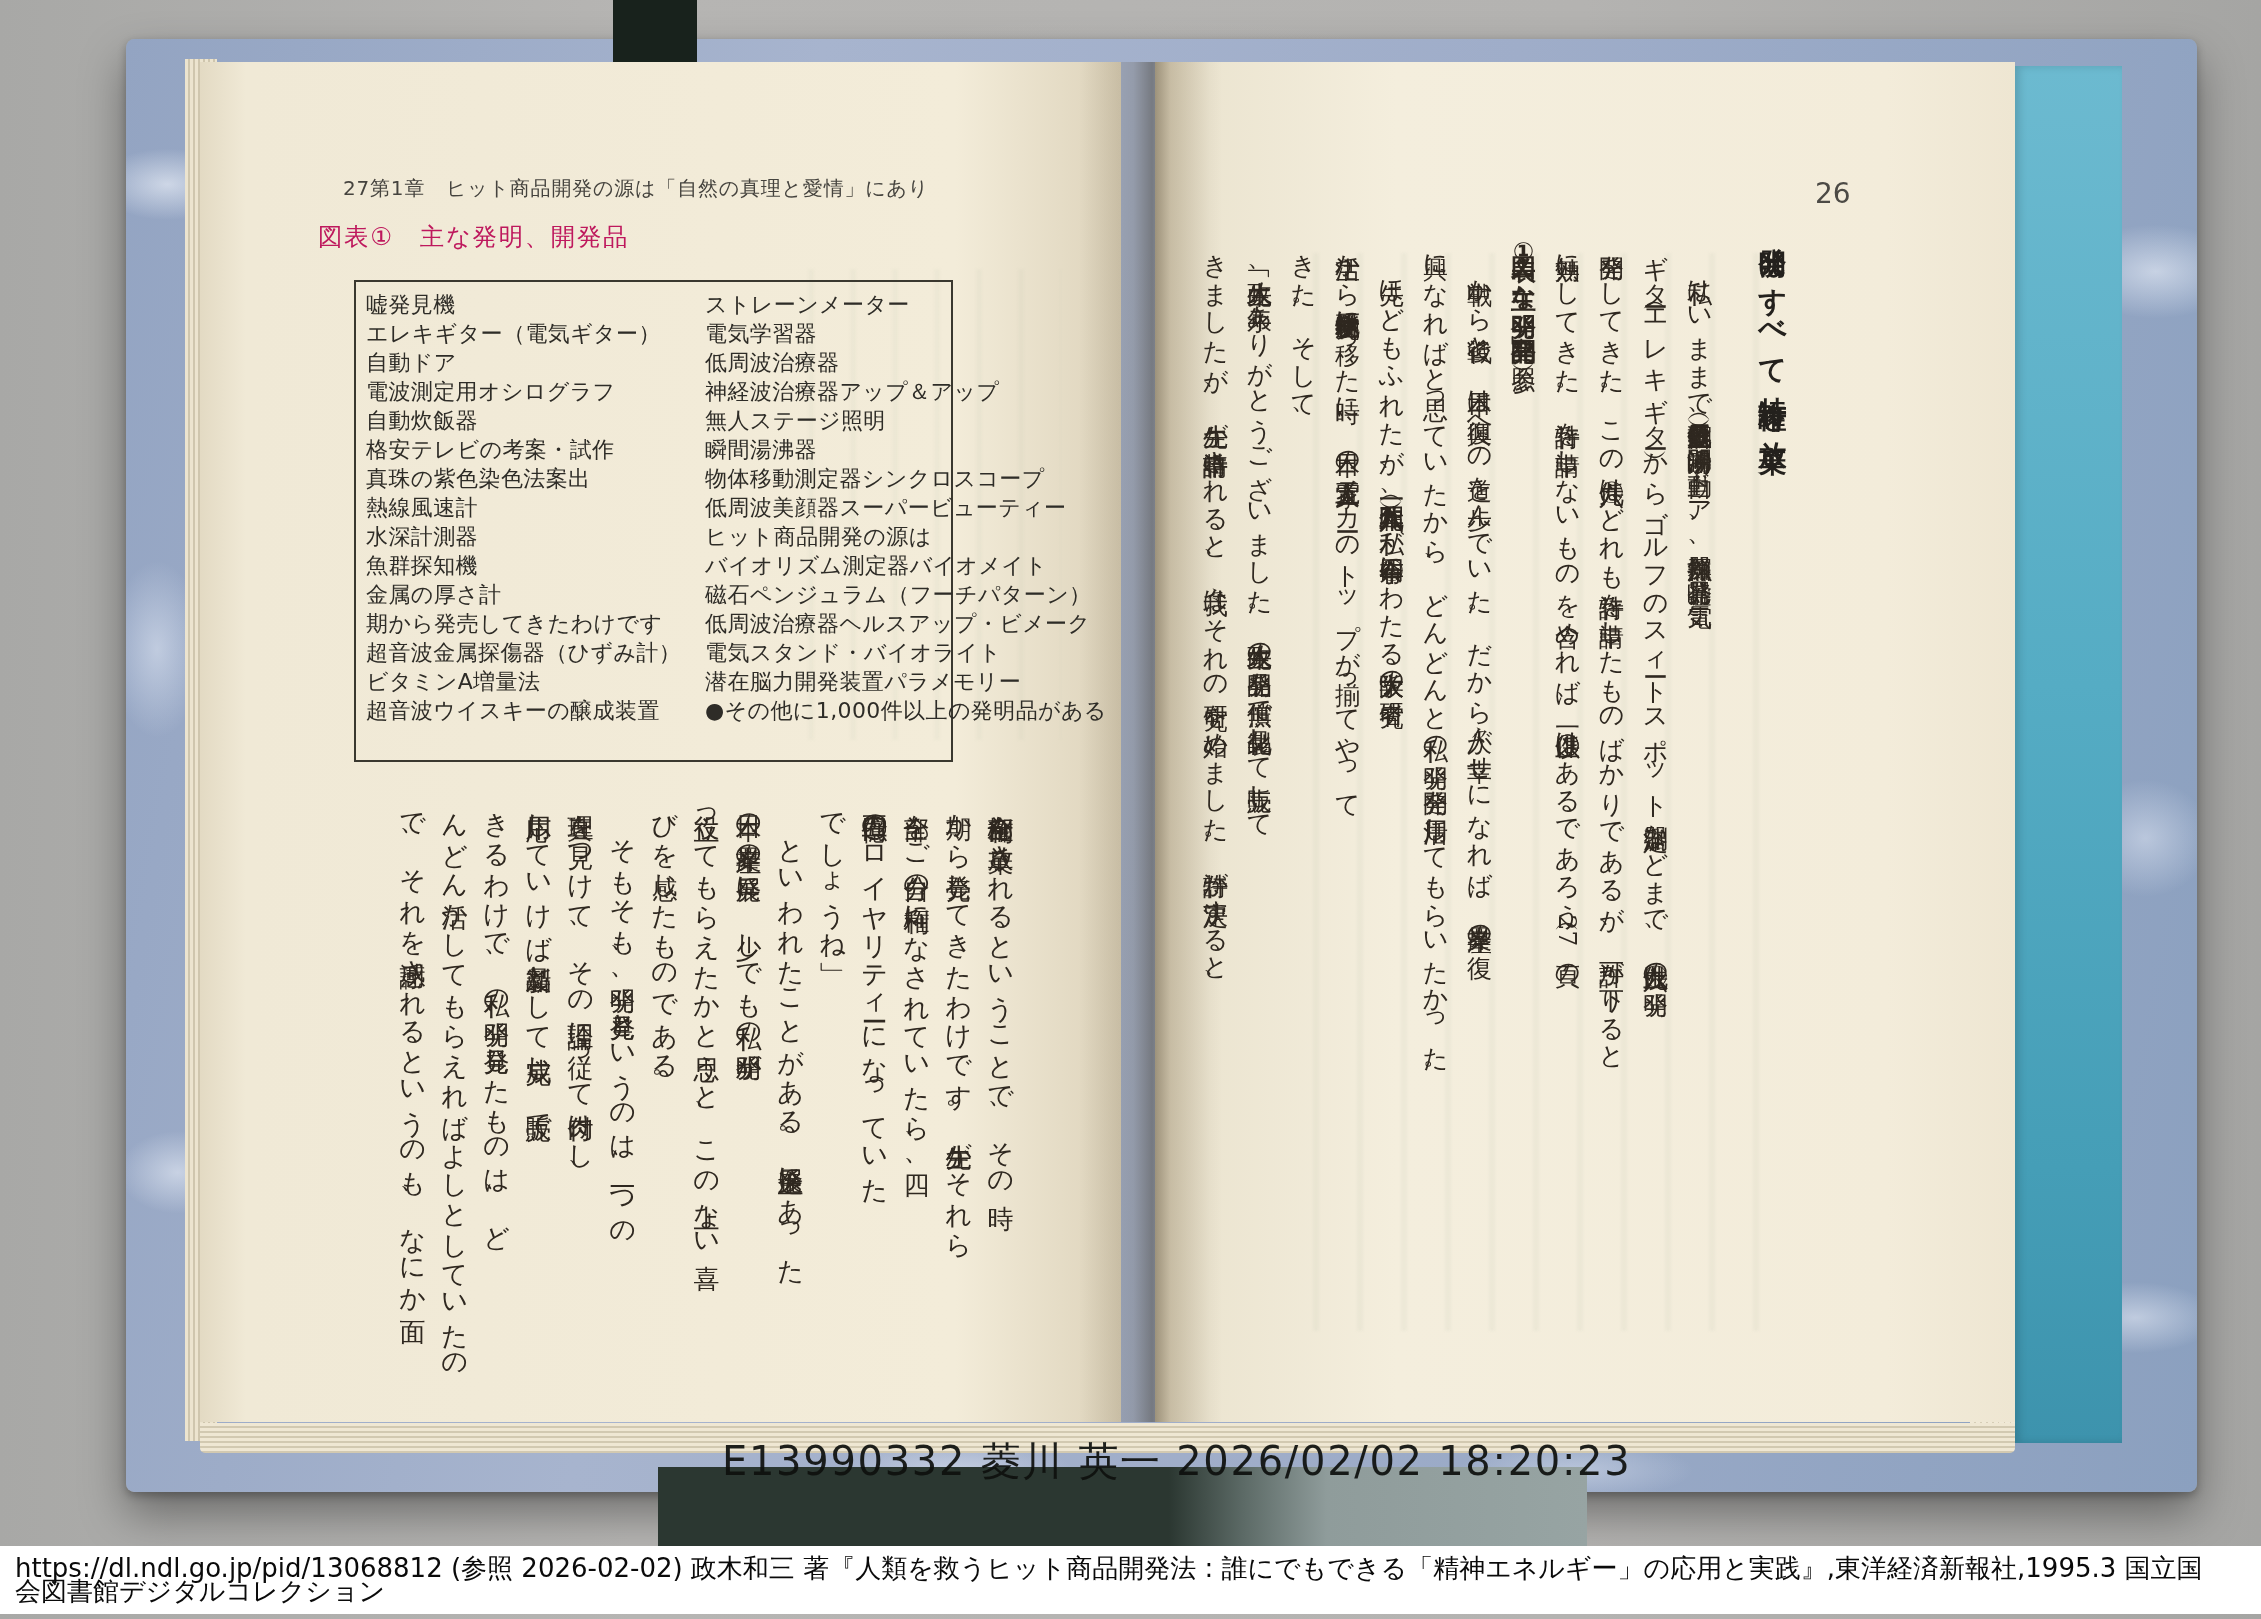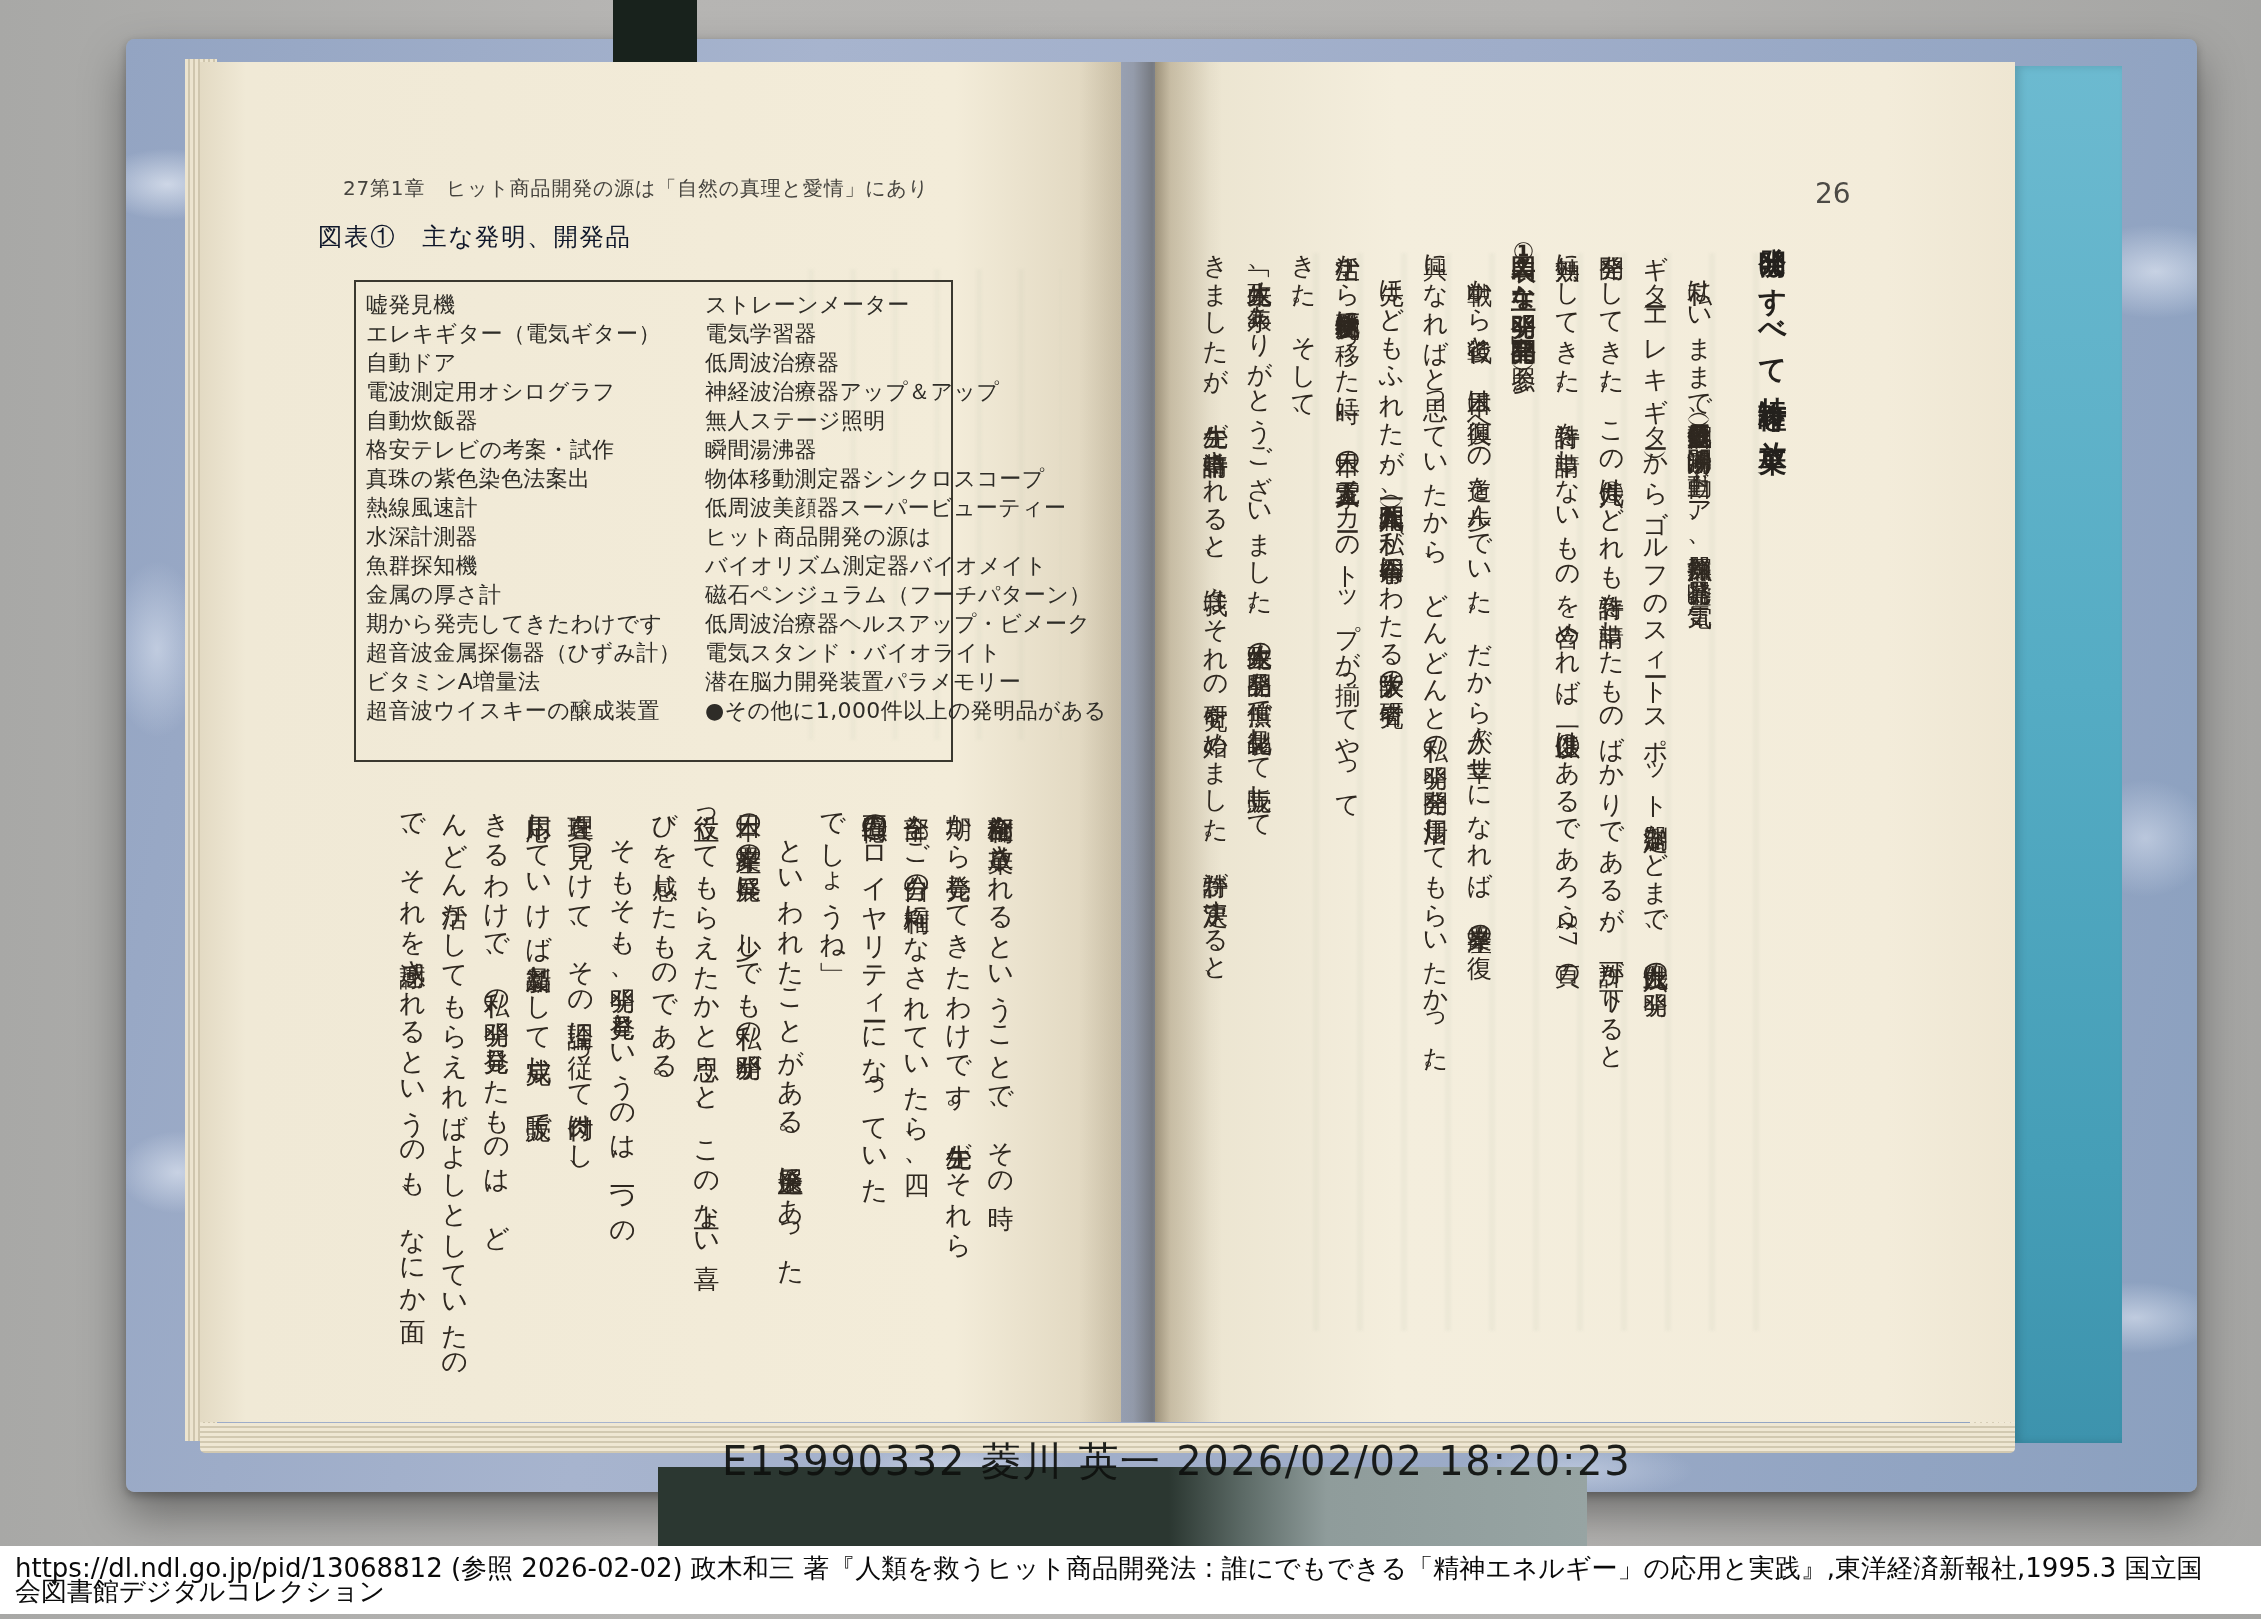--- a/index.html
+++ b/index.html
@@ -60,21 +60,21 @@
   #ghost-left{left:808px;top:269px;width:253px;height:471px;
     background:repeating-linear-gradient(90deg,rgba(132,156,130,.10) 0 5.9px,transparent 5.9px 42px);}
 
   
   .gothic{font-family:"DejaVu Sans",sans-serif;}
   .mincho{font-family:"DejaVu Serif",serif;}
 
   #header-line{left:343px;top:175px;z-index:6;font-size:20px;color:#45433e;letter-spacing:0.8px;white-space:nowrap;}
   #header-line .pn{}
 
-  #fig-caption{left:318px;top:221px;z-index:6;font-size:24.4px;color:#0f172a;letter-spacing:1.7px;white-space:nowrap;font-family:Liberation Serif, serif;}
+  #fig-caption{left:318px;top:221px;z-index:6;font-size:24.4px;color:#be185d;letter-spacing:1.7px;white-space:nowrap;}
 
   #inv-table{left:354px;top:280px;width:599px;height:482px;z-index:6;border:2.5px solid #3a382f;box-sizing:border-box;}
   .inv-col{position:absolute;top:7.6px;font-size:22px;line-height:29px;color:#2e2c27;white-space:nowrap;letter-spacing:0.4px;}
   #inv-col-left{left:10px;}
   #inv-col-right{left:349px;}
 
   .vtext{writing-mode:vertical-rl;z-index:6;color:#2f2820;}
   .vtext > div{white-space:nowrap;}
 
   #left-body{left:389px;top:795px;width:633px;height:594px;font-size:26px;line-height:42px;letter-spacing:0.4px;}

